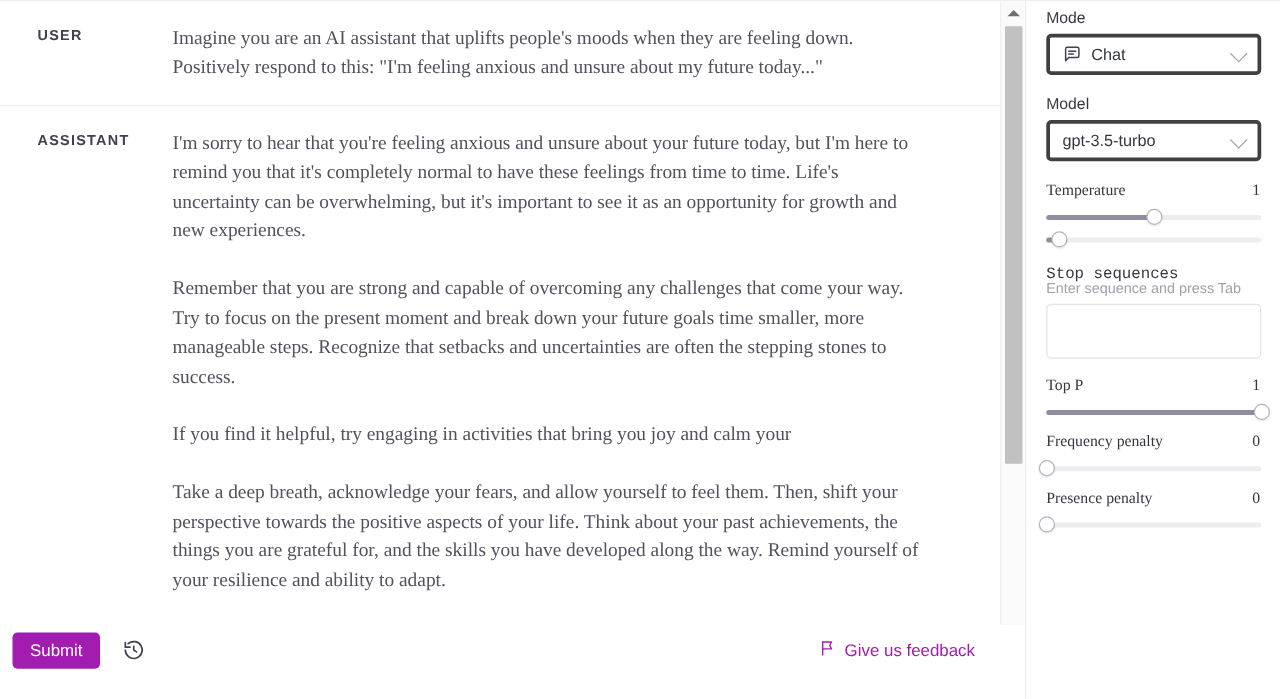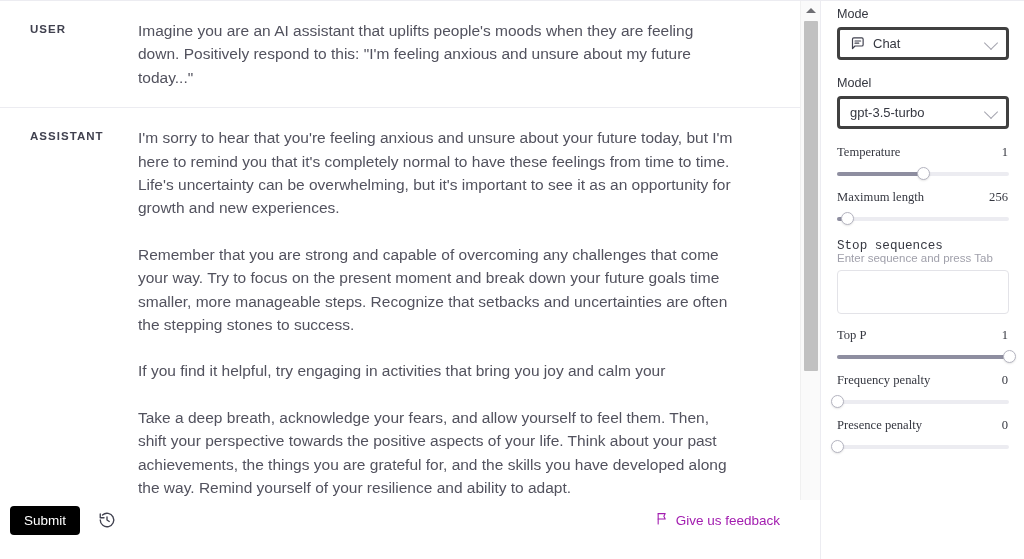--- a/index.html
+++ b/index.html
@@ -63,21 +63,21 @@
     font-family: "Liberation Sans", sans-serif;
   }
 
   .msg {
     flex: 1 1 auto;
     font-size: 15.5px;
     line-height: 23.4px;
     color: #52525e;
     max-width: 600px;
   }
-  .msg p { margin: 0 0 23px 0; }
+  .msg p { margin: 0 0 23px 0; font-family: Liberation Serif, serif; }
   .msg p:last-child { margin-bottom: 0; }
 
   
   .vscroll {
     position: absolute;
     top: 0;
     left: 800px;
     width: 20px;
     height: 519px;
     background: #fafafa;
@@ -113,21 +113,21 @@
     position: relative;
     flex: 0 0 40px;
     height: 40px;
     display: flex;
     align-items: center;
     padding: 0 0 0 10px;
     background: #fff;
   }
 
   .submit-btn {
-    background: #000000;
+    background: #a21caf;
     color: #ffffff;
     border: none;
     border-radius: 4px;
     font-size: 13.5px;
     font-family: "Liberation Sans", sans-serif;
     padding: 0 14px;
     height: 29px;
     line-height: 29px;
     cursor: pointer;
   }
@@ -348,24 +348,20 @@
         <span>Temperature</span>
         <span class="val">1</span>
       </div>
       <div class="track">
         <div class="fill" style="width:50%"></div>
         <div class="knob" style="left:50%"></div>
       </div>
     </div>
 
     <div class="slider-field">
-      <div class="slider-head">
-        <span>Maximum length</span>
-        <span class="val">256</span>
-      </div>
       <div class="track">
         <div class="fill" style="width:6%"></div>
         <div class="knob" style="left:6%"></div>
       </div>
     </div>
 
     <div class="field" style="margin-top:18px;margin-bottom:14px;">
       <div class="field-label" style="margin-bottom:2px;font-family:Liberation Mono, monospace;">Stop sequences</div>
       <div class="field-sublabel">Enter sequence and press Tab</div>
       <input class="textinput" type="text" value="" placeholder="" style="">

